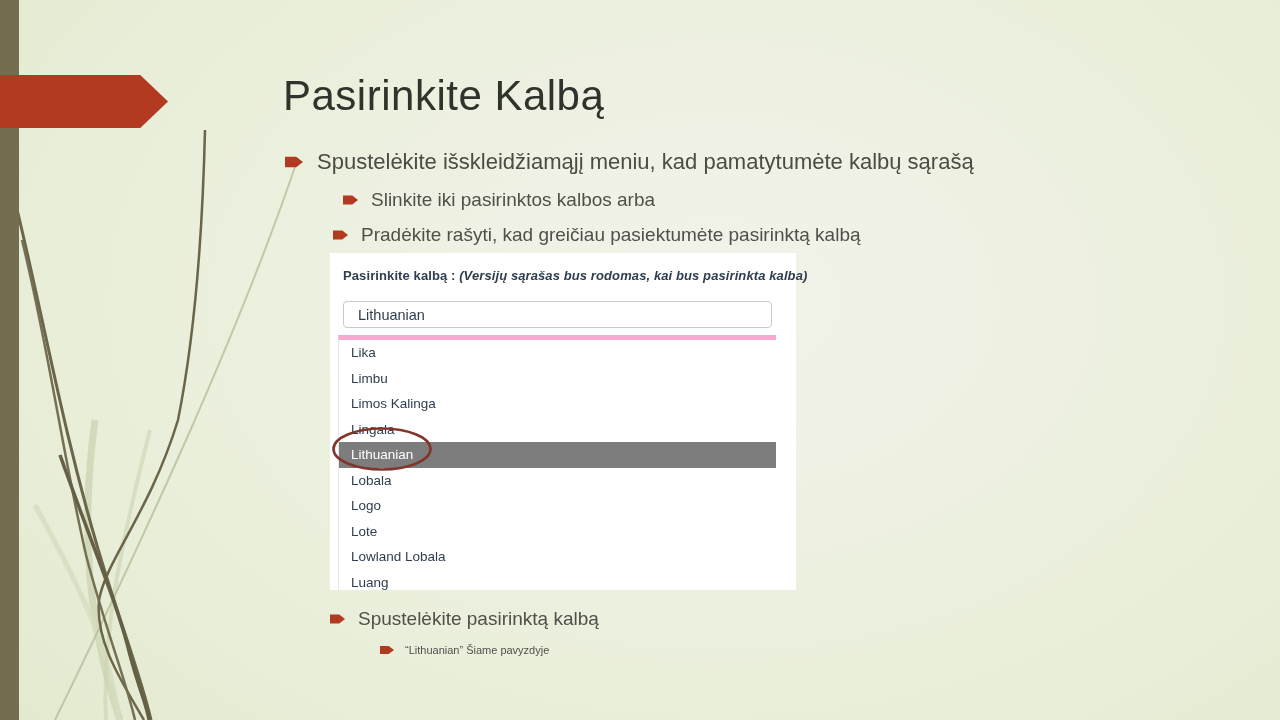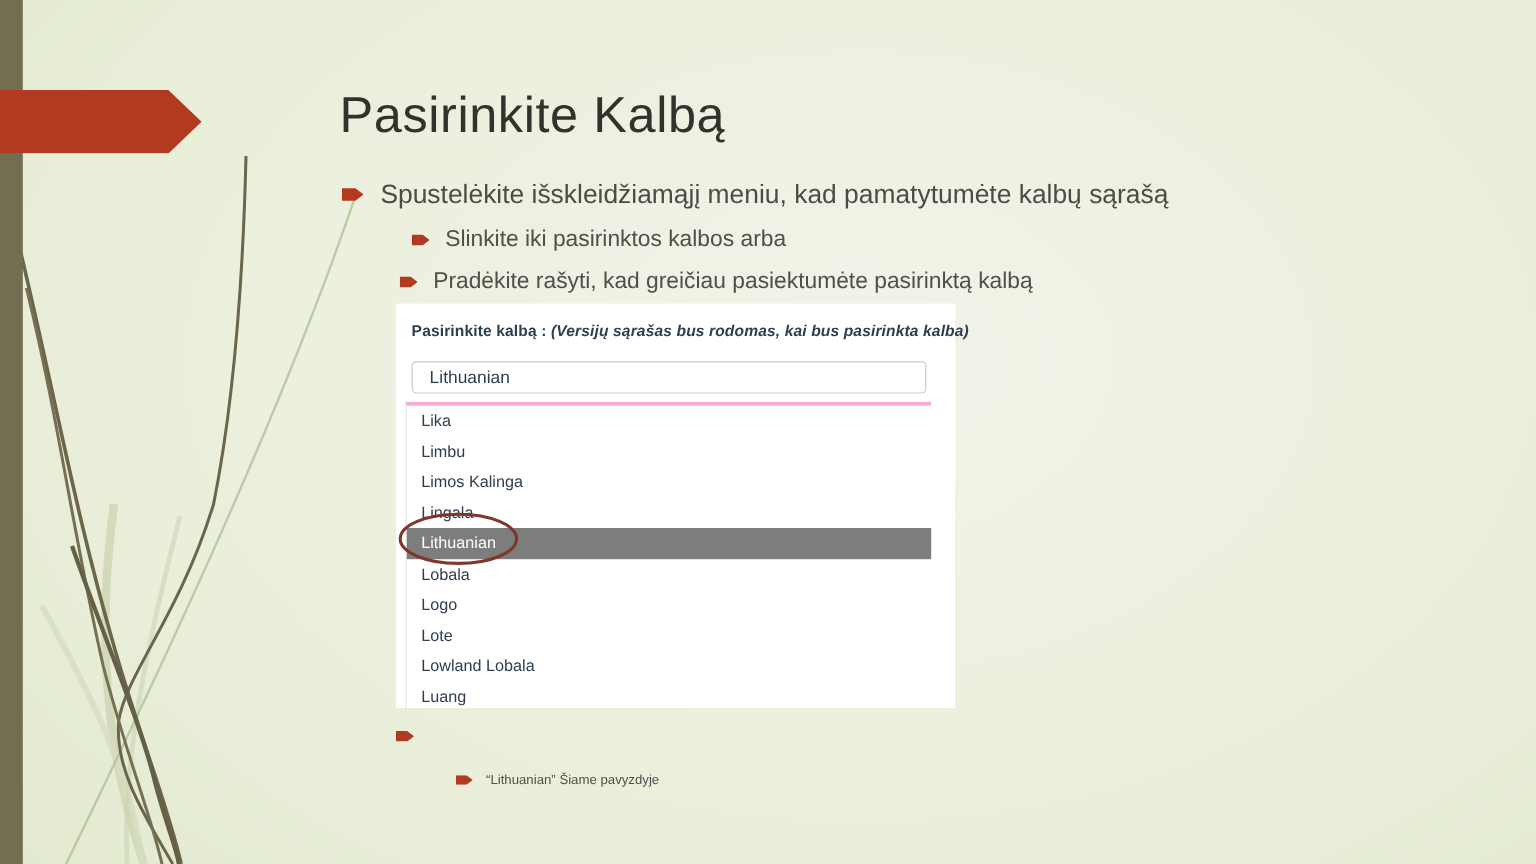--- a/index.html
+++ b/index.html
@@ -35,21 +35,21 @@
   .b-l3 .txt{margin-left:11px;}
 
   
   .shot{position:absolute;left:330px;top:253px;width:446px;height:337px;background:#ffffff;z-index:5;
     color:#2f3e4e;padding-left:20px;}
   .shot-label{position:absolute;left:13px;top:15px;font-size:13px;font-weight:700;white-space:nowrap;letter-spacing:.1px;}
   .shot-label .ital{font-style:italic;}
   .select-box{position:absolute;left:13px;top:48px;width:429px;height:27px;
     border:1px solid #c9c9c9;border-radius:4px;background:#fff;display:flex;align-items:center;box-sizing:border-box;}
   .select-box .val{margin-left:14px;font-size:14.5px;font-weight:500;color:#2f3e4e;}
-  .listbox{position:absolute;left:8px;top:82px;width:438px;height:255px;border-left:1px solid #e7e7e7;border-top:3px solid #f9a8d4;box-sizing:border-box;}
+  .listbox{position:absolute;left:8px;top:82px;width:438px;height:255px;border-left:1px solid #e7e7e7;border-top:5px solid #f9a8d4;box-sizing:border-box;}
   .list-row{height:25.5px;display:flex;align-items:center;padding-left:12px;font-size:13.5px;font-weight:500;color:#2f3e4e;}
   .list-row.highlight{background:#7d7d7d;color:#ffffff;}
   .circle-annot{position:absolute;left:330px;top:426px;z-index:6;pointer-events:none;}
 </style>
 </head>
 <body>
 
 <div class="slide">
 
   <svg class="decor" width="1280" height="720" viewBox="0 0 1280 720">
@@ -123,19 +123,20 @@
       </div>
       </div>
   </div>
 
   <svg class="circle-annot" width="104" height="46" viewBox="0 0 104 46">
     <ellipse cx="52" cy="23" rx="48.5" ry="20.5" fill="none" stroke="#82352a" stroke-width="2.6"></ellipse>
   </svg>
 
   <div class="bullet-row b-l2 b-l2c">
     <span class="bullet-marker m-l2"></span>
+    <span class="txt">Spustelėkite pasirinktą kalbą</span>
   </div>
   <div class="bullet-row b-l3">
     <span class="bullet-marker m-l3"></span>
     <span class="txt">“Lithuanian” Šiame pavyzdyje</span>
   </div>
 
 </div>
 
 </body></html>

